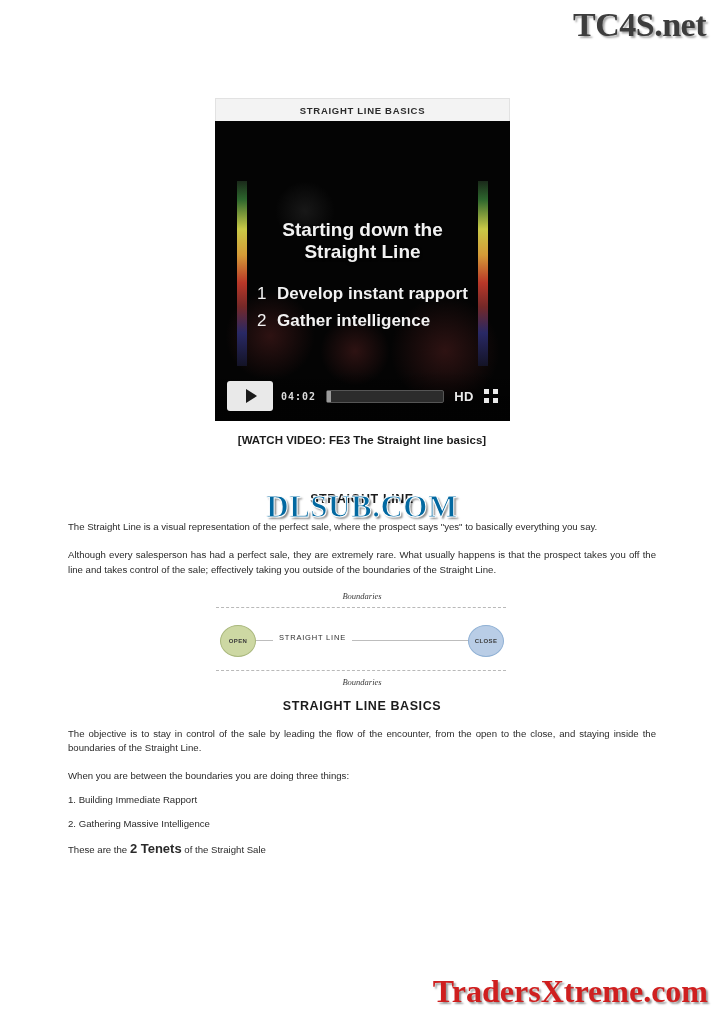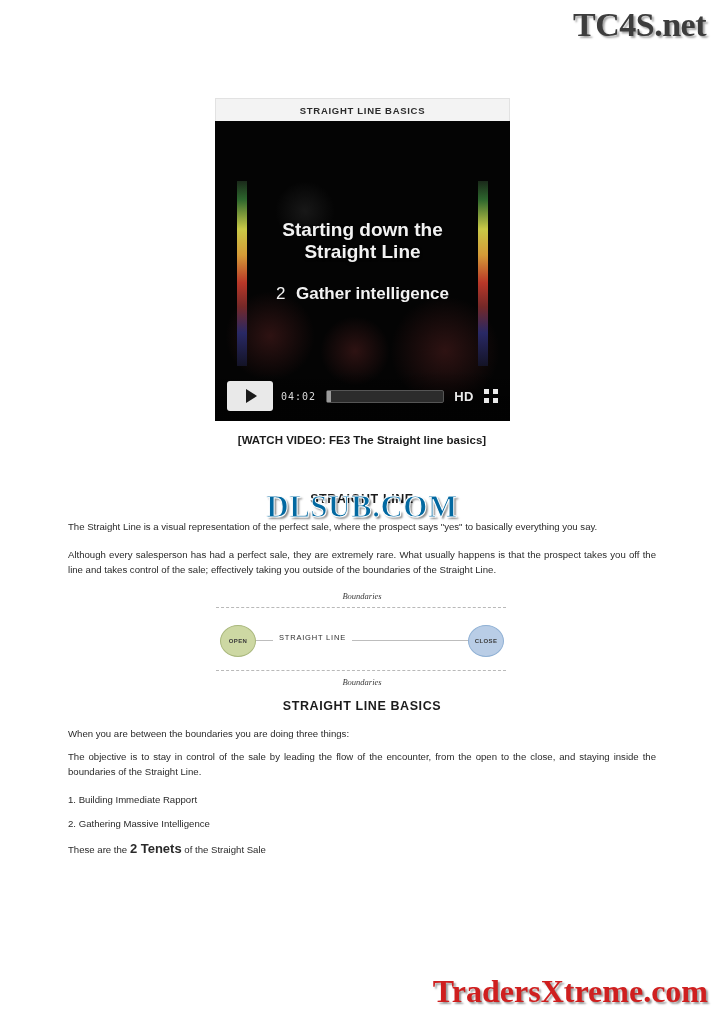--- a/index.html
+++ b/index.html
@@ -148,20 +148,21 @@
     border-top: 7px solid transparent;
     border-bottom: 7px solid transparent;
     margin-left: 3px;
   }
   .time-badge {
     margin-left: 8px;
     font-family: "DejaVu Sans Mono", monospace;
     font-size: 10px;
     color: #dcdcdc;
     letter-spacing: 1px;
+    font-weight: bold;
   }
   .progress {
     flex: 1;
     height: 11px;
     margin: 0 10px;
     background: #2c2c2c;
     border: 1px solid #555;
     border-radius: 2px;
     position: relative;
   }
@@ -348,20 +349,23 @@
     <div class="blob b2"></div>
     <div class="blob b3"></div>
 
     <div class="colorbar cb-left"></div>
     <div class="colorbar cb-right"></div>
 
     <div class="video-text">
       <div class="vt-l1">Starting down the</div>
       <div class="vt-l1">Straight Line</div>
       <div class="vt-list">
+        <div class="vt-item">
+          <span class="vt-num">1</span><span>Develop instant rapport</span>
+        </div>
         <div class="vt-item">
           <span class="vt-num">2</span><span>Gather intelligence</span>
         </div>
       </div>
     </div>
 
     <div class="controls">
       <div class="play-btn">
         <div class="play-tri"></div>
       </div>
@@ -399,22 +403,22 @@
     <div class="node node-close">
       <span>CLOSE</span>
     </div>
     <div class="line-label">STRAIGHT LINE</div>
     <div class="dash dash-bot"></div>
     <div class="dg-label dg-bot-label">Boundaries</div>
   </div>
 
   <div class="h-center">STRAIGHT LINE BASICS</div>
 
+  <p class="body">The objective is to stay in control of the sale by leading the flow of the encounter, from the open to the close, and staying inside the boundaries of the Straight Line.</p>
   <p class="body tight">When you are between the boundaries you are doing three things:</p>
-  <p class="body">The objective is to stay in control of the sale by leading the flow of the encounter, from the open to the close, and staying inside the boundaries of the Straight Line.</p>
 
   <p class="body tight">1. Building Immediate Rapport</p>
   <p class="body tight">2. Gathering Massive Intelligence</p>
 
   <p class="tenets"><span>These are the </span><b>2 Tenets</b><span> of the Straight Sale</span></p>
 </div>
 
 <div class="wm-mid">
   <span>DLSUB.COM</span>
 </div>

